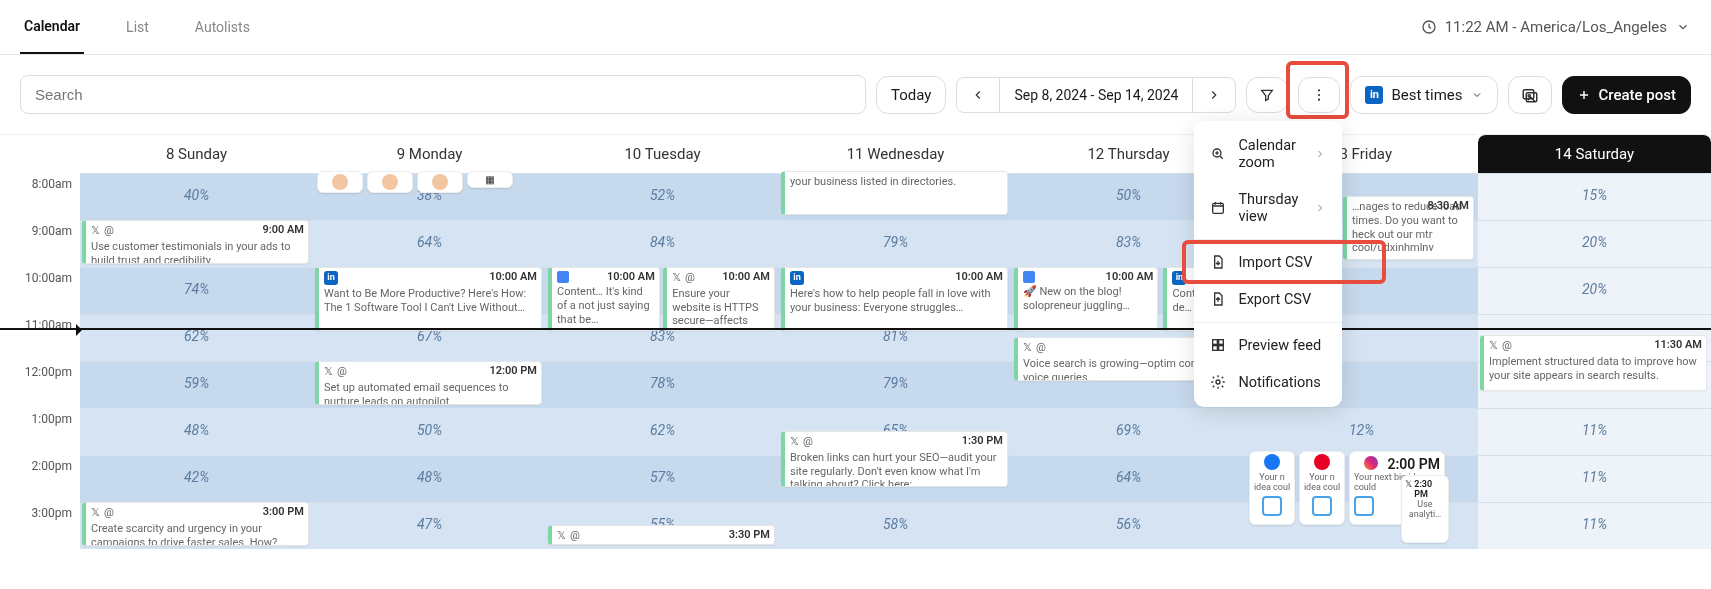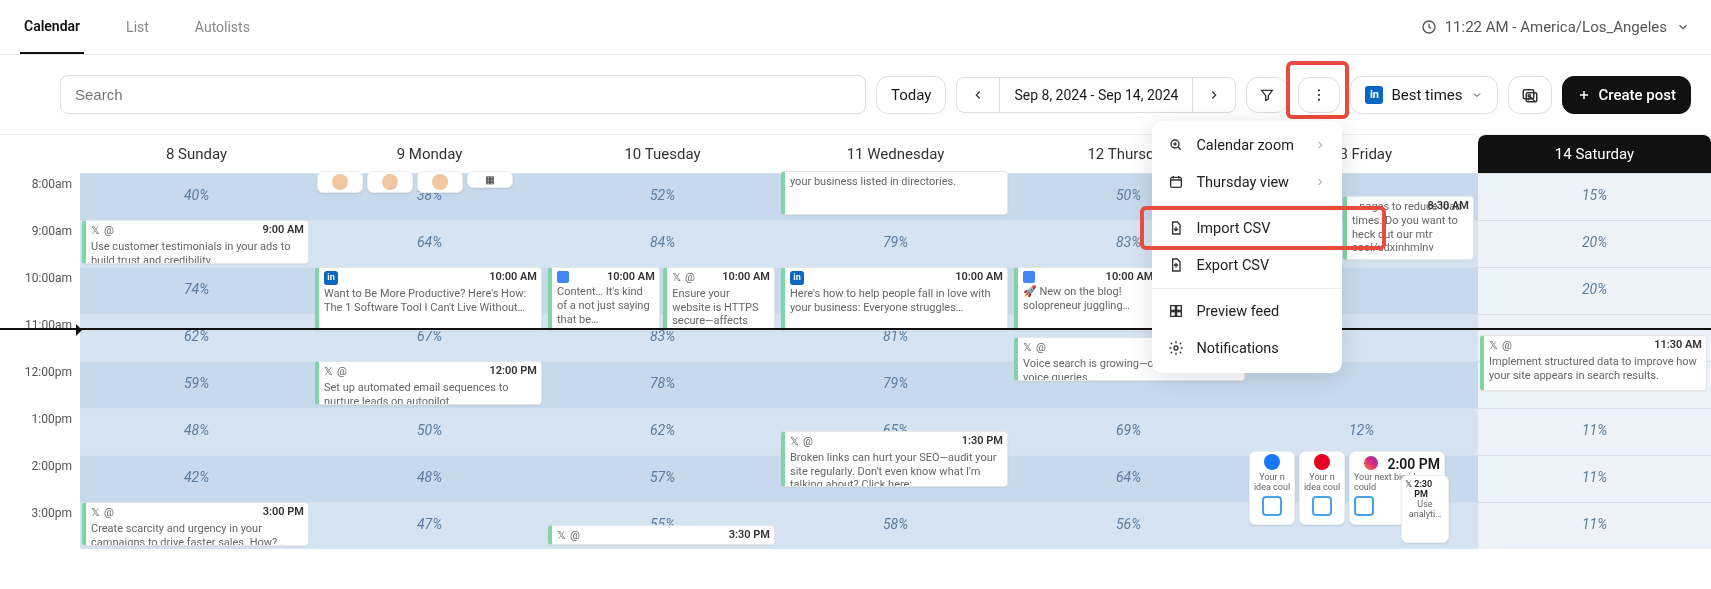--- a/index.html
+++ b/index.html
@@ -7,21 +7,21 @@
   
   
   .topnav { display: flex; align-items: center; justify-content: space-between; padding: 0 20px; border-bottom: 1px solid #e6e6e6; height: 55px; }
   .tabs { display: flex; gap: 38px; align-items: center; height:100%; }
   .tab { color: #888; cursor: pointer; padding: 0 4px; height:100%; display:flex; align-items:center;}
   .tab.active { color: #111; font-weight: 600; border-bottom: 2px solid #111; }
   .clockarea { display: flex; align-items: center; gap: 8px; color: #555; font-size:15px;}
   
   
   .toolbar { display: flex; align-items: center; gap: 10px; padding: 20px 20px; }
-  .search { flex: 1; border: 1px solid #ddd; border-radius: 8px; padding: 10px 14px; font-size: 15px; color:#888; background:#fff;margin-left:40px;}
+  .search { flex: 1; border: 1px solid #ddd; border-radius: 8px; padding: 10px 14px; font-size: 15px; color:#888; background:#fff;}
   .btn { border: 1px solid #ddd; background: #fff; border-radius: 12px; padding: 9px 14px; display: inline-flex; align-items: center; gap: 8px; cursor: pointer; font-size:15px;}
   .btn.icon-only { padding: 9px 12px; }
   .btn.dark { background: #111; color: #fff; border-color: #111; font-weight:500;}
   .navgroup { display: flex; border: 1px solid #ddd; border-radius: 8px; overflow: hidden; }
   .navgroup > div { padding: 9px 14px; display:flex; align-items:center; justify-content:center;}
   .navgroup > div + div { border-left: 1px solid #ddd; }
   .ic { width: 16px; height: 16px; display:inline-flex; align-items:center; justify-content:center;}
   .red-hi { position:absolute; border:4px solid #e74c3c; border-radius:6px; pointer-events:none;}
 
   
@@ -44,21 +44,21 @@
   .evt .icons { display:flex; gap:4px; margin-bottom:2px;}
   .evt .body { }
   .mini-evt { position:absolute; background:#fff; border:1px solid #eee; border-radius:6px; width:46px; text-align:center; font-size:10px; padding:2px; box-shadow:0 1px 2px rgba(0,0,0,.1);}
   .mini-evt .sq { width:20px; height:20px; border:2px solid #4aa3e8; border-radius:4px; margin:4px auto 0;}
   .mini-evt .ico { width:16px;height:16px;border-radius:50%; margin:0 auto;}
   
   .nowline { position:absolute; left:0; right:0; border-top:2px solid #111;}
   .nowline:before { content:""; position:absolute; left:76px; top:-6px; border:6px solid transparent; border-left-color:#111;}
 
   
-  .menu { position:absolute; background:#fff; border-radius:10px; box-shadow:0 4px 24px rgba(0,0,0,.12); padding:6px 0; width:190px; z-index:50;}
+  .menu { position:absolute; background:#fff; border-radius:10px; box-shadow:0 4px 24px rgba(0,0,0,.12); padding:6px 0; width:148px; z-index:50;}
   .menu-item { display:flex; align-items:center; gap:12px; padding:10px 16px; font-size:14.5px; color:#222; cursor:pointer;}
   .menu-item .chev { margin-left:auto; color:#888;}
   .menu-sep { height:1px; background:#eee; margin:4px 0;}
   
   .li-badge { width:18px; height:18px; background:#0a66c2; color:#fff; font-weight:700; font-size:11px; border-radius:3px; display:inline-flex; align-items:center; justify-content:center;}
 
   svg { display:block; }
 </style>
 </head>
 <body>

